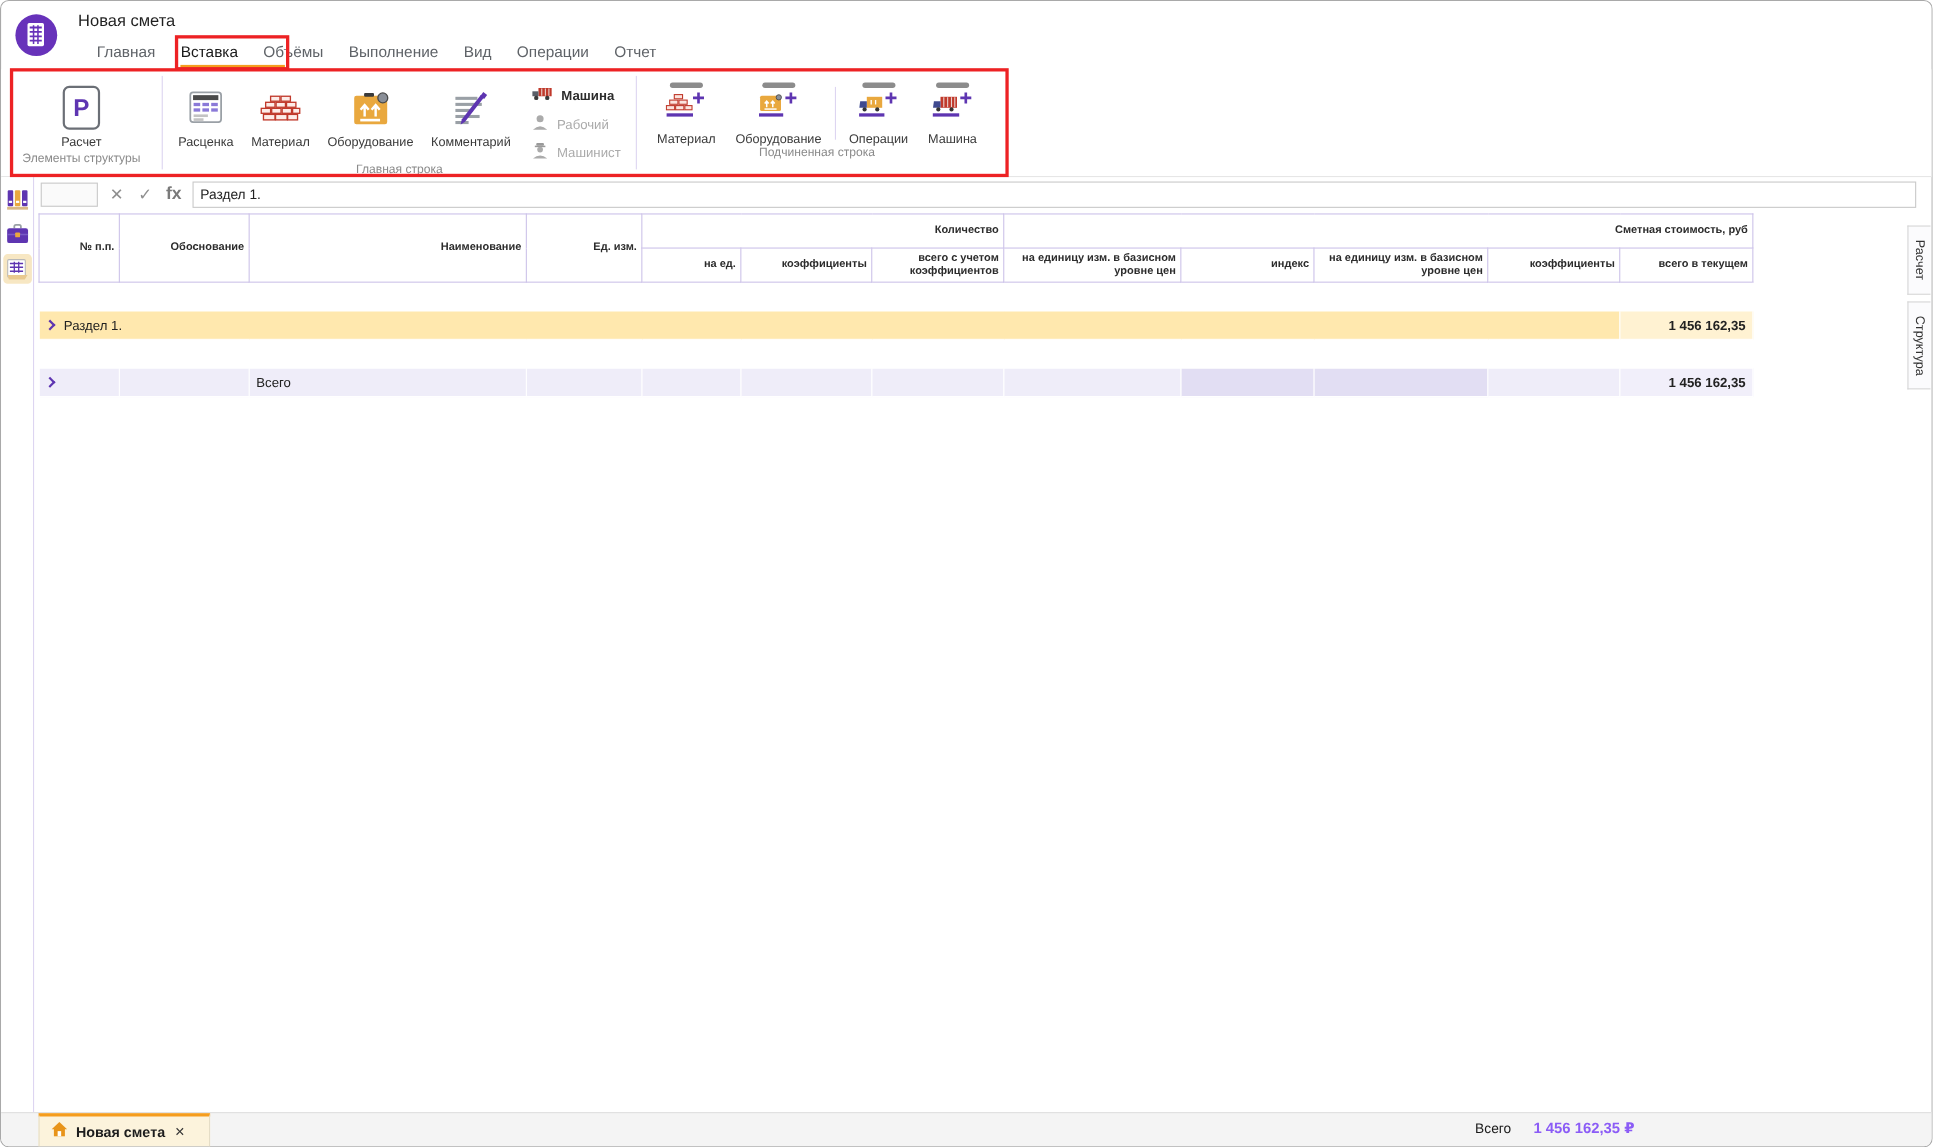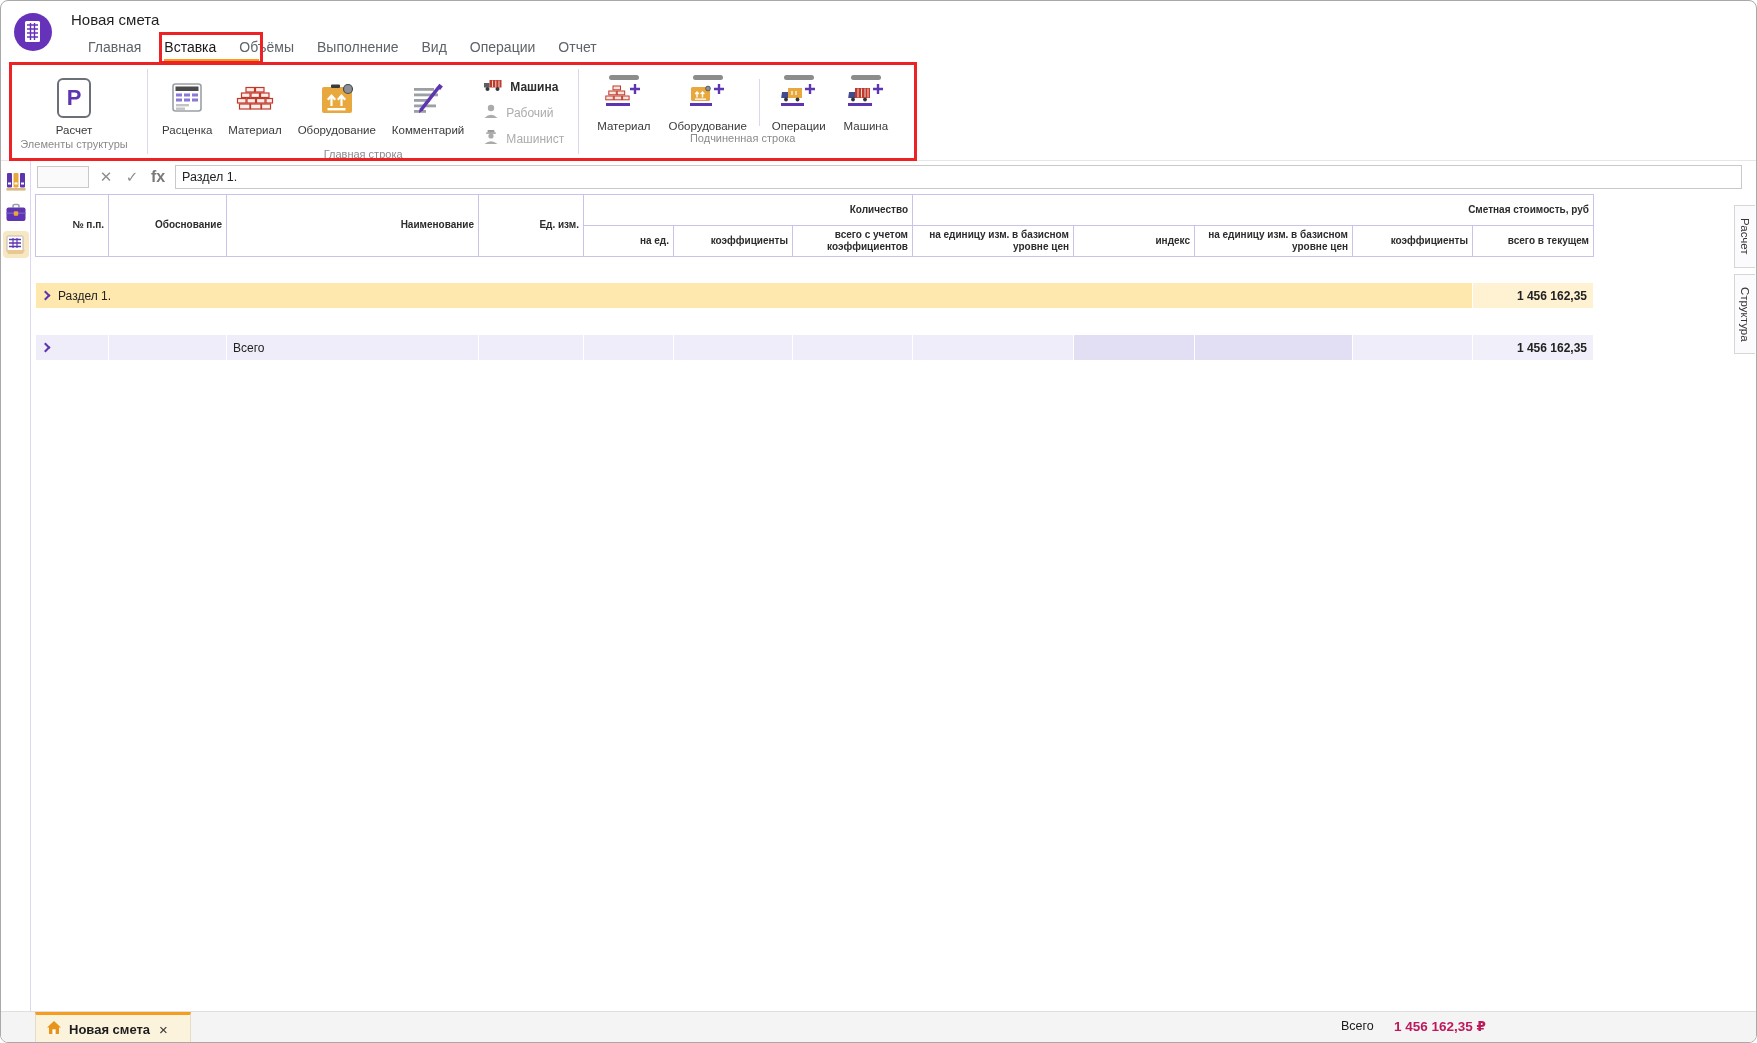--- a/index.html
+++ b/index.html
@@ -66,21 +66,21 @@
   
   #side-tabs{position:absolute;right:1px;top:204px;display:flex;flex-direction:column;gap:6px;z-index:3;}
   .side-tab{writing-mode:vertical-rl;background:#fbfbfd;border:1px solid #d6d6d6;border-right:none;font-size:11.5px;color:#333;padding:12px 4px;cursor:default;}
 
   
   #status-bar{position:absolute;left:0;bottom:0;width:100%;height:31px;background:#f4f4f4;border-top:1px solid #dfdfdf;}
   #doc-tab{position:absolute;left:34px;top:0;height:31px;width:156px;background:#fcf3dc;border-top:3px solid #f59d1e;border-left:1px solid #e5ddc6;border-right:1px solid #e5ddc6;display:flex;align-items:center;gap:7px;padding:0 10px;cursor:default;}
   #doc-tab .doc-label{font-size:13px;font-weight:bold;color:#1d1d1d;white-space:nowrap;}
   #doc-tab .close{font-size:15px;color:#333;margin-left:2px;}
   #total-label{position:absolute;left:1340px;top:7px;font-size:12.5px;color:#1a1a1a;}
-  #total-value{position:absolute;left:1393px;top:6px;font-size:13.5px;font-weight:bold;color:#be185d;}
+  #total-value{position:absolute;left:1393px;top:6px;font-size:13.5px;font-weight:bold;color:#8b5cf6;}
 </style>
 </head>
 <body>
 
 <div id="window">
 
   <div id="logo">
     <svg width="40" height="40" viewBox="0 0 40 40">
       <circle cx="20" cy="20" r="19" fill="#6732ba"></circle>
       <rect x="12" y="9" width="15" height="21" rx="1.5" fill="#fff"></rect>

